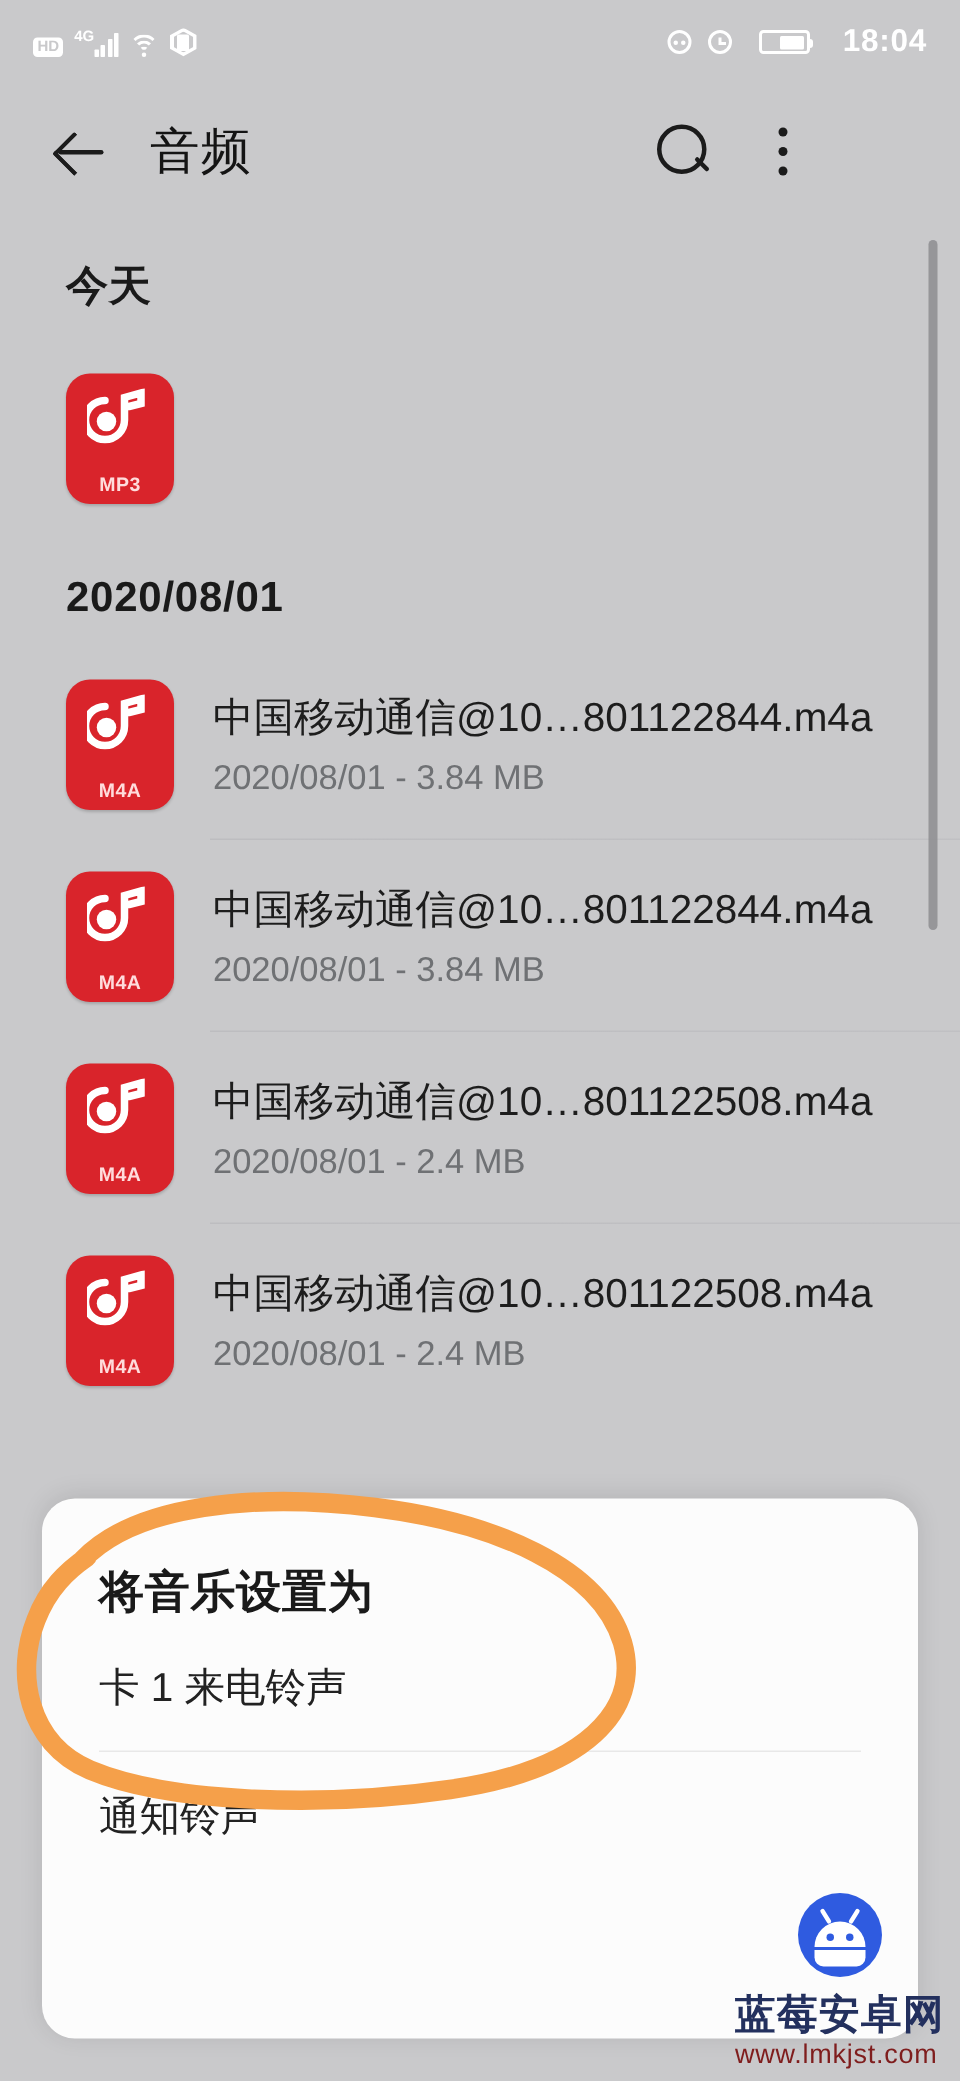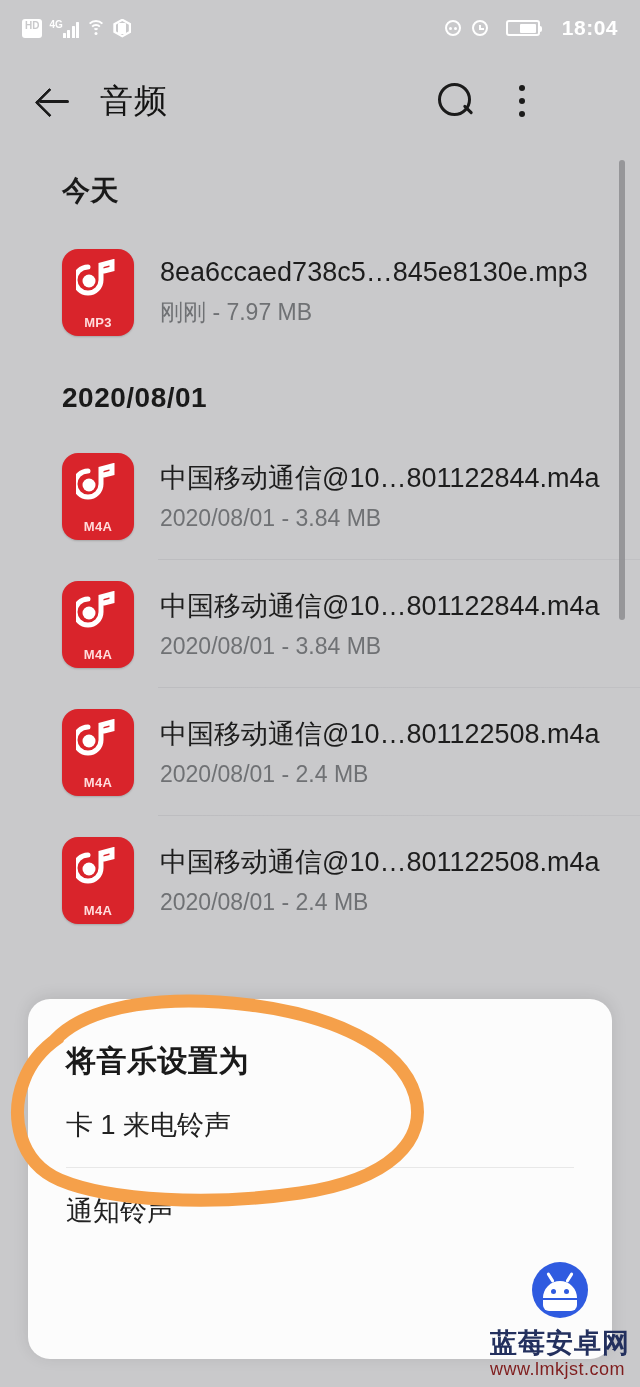--- a/index.html
+++ b/index.html
@@ -9,21 +9,21 @@
     background:#c9c9cb;
     position:relative;
   }
 
   
   .statusbar{
     position:absolute; top:0; left:0; width:640px; height:56px;
     display:flex; align-items:center; justify-content:space-between;
     padding:0 22px;
   }
-  .sb-left{ display:flex; gap:7px; }
+  .sb-left{ display:flex; align-items:flex-end; gap:7px; }
   .sb-right{ display:flex; align-items:center; gap:18px; }
   .hd-badge{
     color:#c9c9cb; background:#ffffff; font-size:10px; font-weight:bold;
     border-radius:3px; padding:1px 3px; line-height:11px; letter-spacing:0;
   }
   .net-wrap{ display:flex; align-items:flex-end; gap:0; position:relative; }
   .net-g{ font-size:10px; color:#fff; line-height:9px; margin-bottom:9px; font-weight:bold;}
   .bars{ display:flex; align-items:flex-end; gap:1.5px; height:17px; }
   .bars i{ display:block; width:3px; background:#fff; border-radius:.5px; }
   .bars i:nth-child(1){height:5px}
@@ -73,21 +73,21 @@
   .search-icon{ width:40px; height:40px; position:relative; cursor:pointer;}
   .search-icon::before{ content:""; position:absolute; left:3px; top:2px; width:27px; height:27px;
     border:3px solid #1b1b1b; border-radius:50%;}
   .search-icon::after{ content:""; position:absolute; left:27px; top:27px; width:12px; height:3px;
     background:#1b1b1b; transform:rotate(45deg); border-radius:2px;}
   .more-icon{ width:26px; height:40px; display:flex; flex-direction:column; align-items:center;
     justify-content:center; gap:7px; cursor:pointer;}
   .more-icon i{ width:6px; height:6px; background:#1b1b1b; border-radius:50%;}
 
   
-  .list{ position:absolute; top:146px; left:0; width:640px;padding-left:18px; }
+  .list{ position:absolute; top:146px; left:0; width:640px; }
   .section-header{ font-size:28px; font-weight:bold; color:#1a1a1a; padding:26px 0 18px 44px;
     letter-spacing:.5px;}
   .row{ display:flex; align-items:center; height:128px; padding-left:44px; position:relative;}
   .row .divider{ position:absolute; bottom:0; left:140px; right:0; height:1.5px;
     background:linear-gradient(to right,#bdbdc0,#c0c0c3);}
   .fileicon{ width:72px; height:87px; border-radius:16px; background:#d9242b;
     position:relative; flex:0 0 auto; box-shadow:0 1px 2px rgba(0,0,0,.18);}
   .fileicon .note{ position:absolute; left:50%; top:10px; transform:translateX(-50%); width:44px; height:40px;}
   .fileicon .ext{ position:absolute; bottom:6px; left:0; right:0; text-align:center;
     font-size:13px; color:#ffdcdc; font-weight:bold; letter-spacing:.3px;}
@@ -184,24 +184,20 @@
   <div class="section-header">今天</div>
 
   <div class="row">
     <div class="fileicon">
       <svg class="note" viewBox="0 0 44 40">
         <path d="M12 8 A13 13 0 1 0 25 21 L25 6 L36 3 L36 10 L28 12" fill="none" stroke="#fff" stroke-width="5" stroke-linecap="round"></path>
         <circle cx="13" cy="22" r="6.5" fill="#fff"></circle>
       </svg>
       <div class="ext">MP3</div>
     </div>
-    <div class="rowtext">
-      <div class="filename">8ea6ccaed738c5…845e8130e.mp3</div>
-      <div class="filemeta">刚刚 - 7.97 MB</div>
-    </div>
   </div>
 
   <div class="section-header">2020/08/01</div>
 
   <div class="row">
     <div class="fileicon">
       <svg class="note" viewBox="0 0 44 40">
         <path d="M12 8 A13 13 0 1 0 25 21 L25 6 L36 3 L36 10 L28 12" fill="none" stroke="#fff" stroke-width="5" stroke-linecap="round"></path>
         <circle cx="13" cy="22" r="6.5" fill="#fff"></circle>
       </svg>

